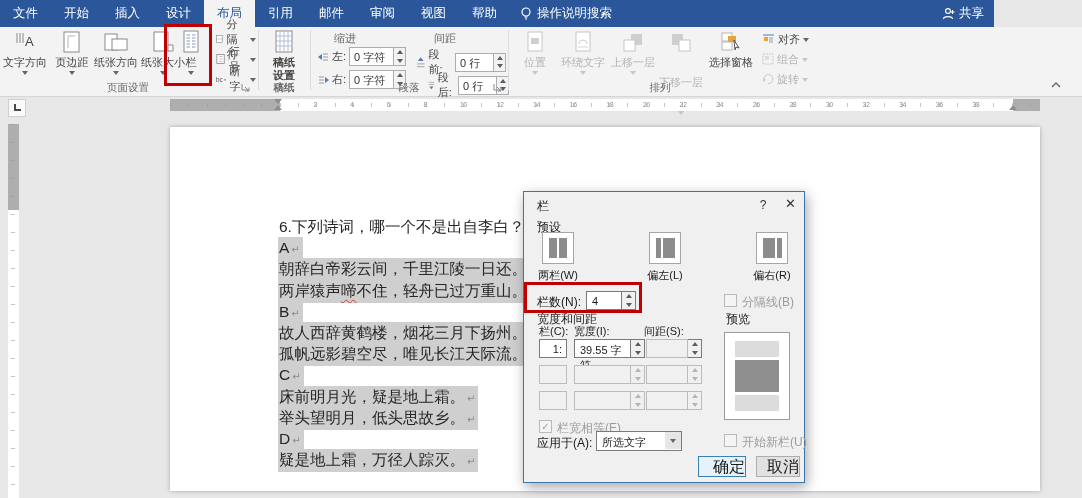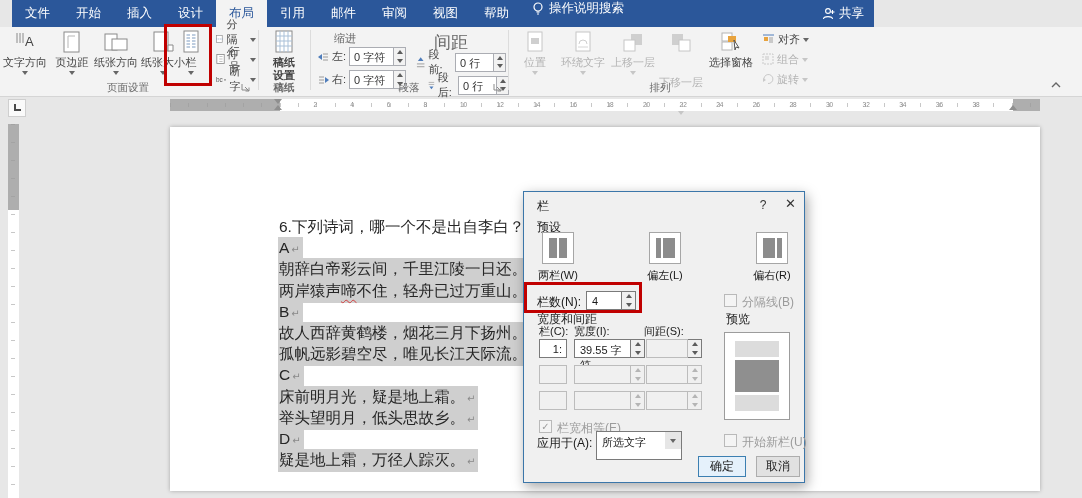--- a/index.html
+++ b/index.html
@@ -1,20 +1,20 @@
 <!DOCTYPE html>
 <html><head>
 <meta charset="utf-8">
 <style>
   * { margin:0; padding:0; box-sizing:border-box; }
   html,body { width:1082px; height:498px; overflow:hidden; }
   body { font-family:"Liberation Sans","DejaVu Sans",sans-serif; background:#e7e7e7; position:relative; font-size:12px; color:#333; }
 
   
-  .titlebar { position:absolute; left:12px; top:0; width:862px; height:27px; background:#2b579a; display:flex; align-items:flex-start; }
+  .titlebar { position:absolute; left:0; top:0; width:994px; height:27px; background:#2b579a; display:flex; align-items:center; }
   .tab { padding:0 13px; line-height:27px; font-size:12.5px; color:#fff; white-space:nowrap; cursor:default; }
   .tab.selected { background:#f3f3f3; color:#2b579a; }
   .search-box { display:flex; align-items:center; gap:5px; color:#fff; font-size:12.5px; padding:0 10px; }
   .share-box { position:absolute; right:10px; top:0; height:27px; display:flex; align-items:center; gap:4px; color:#fff; font-size:12.5px; }
 
   
   .ribbon { position:absolute; left:0; top:27px; width:1082px; height:70px; background:#f3f3f3; border-bottom:1px solid #d5d5d5; }
   .rgroup { position:absolute; top:0; height:69px; }
   .rdivider { position:absolute; top:3px; width:1px; height:60px; background:#dcdcdc; }
   .grp-label { position:absolute; bottom:1px; left:0; right:0; text-align:center; font-size:10.5px; color:#666; }
@@ -79,23 +79,23 @@
   .dspin { position:absolute; width:14px; height:19px; display:flex; flex-direction:column; border:1px solid #7a7a7a; border-left:none; background:#f0f0f0; }
   .dspin span { flex:1; display:flex; align-items:center; justify-content:center; }
   .dspin.disabled { border-color:#bcbcbc; }
   .dspin.disabled .aru { border-bottom-color:#b5b5b5; } .dspin.disabled .ard { border-top-color:#b5b5b5; }
   .cb { position:absolute; width:13px; height:13px; background:#f4f4f4; border:1px solid #b9b9b9; }
   .cb.checked::after { content:"✓"; display:block; text-align:center; font-size:10px; line-height:12px; color:#9d9d9d; }
   .glabel { color:#9b9b9b; }
   .preview-page { position:absolute; left:200px; top:140px; width:66px; height:88px; background:#fff; border:1px solid #9c9c9c; padding:8px 10px; display:flex; flex-direction:column; gap:3px; }
   .preview-page .lt { background:#dcdcdc; height:16px; }
   .preview-page .dk { background:#8f8f8f; height:34px; }
-  .dd { position:absolute; height:29px; background:#fff; border:1px solid #7a7a7a; font-size:11px; padding:3px 0 8px 5px; }
+  .dd { position:absolute; height:20px; background:#fff; border:1px solid #7a7a7a; font-size:11px; padding:3px 0 8px 5px; }
   .dd .arrowbox { position:absolute; right:0; top:0; width:16px; height:17px; background:#e6e6e6; display:flex; align-items:center; justify-content:center; }
-  .btn { position:absolute; height:21px; font-size:12px; text-align:center; line-height:19px; }
+  .btn { position:absolute; height:21px; font-size:16px; text-align:right; line-height:19px; }
   .btn.default { background:#e5f1fb; border:1px solid #3c7fb1; }
   .btn.normal { background:#e1e1e1; border:1px solid #adadad; }
 </style>
 </head>
 <body>
 
 <div class="titlebar">
   <div class="tab">文件</div>
   <div class="tab">开始</div>
   <div class="tab">插入</div>
@@ -245,21 +245,21 @@
       </span>
       <span>稿纸</span>
       <span>设置</span>
     </div>
     <div class="grp-label">稿纸</div>
   </div>
   <div class="rdivider" style="left:310px;"></div>
 
   <div class="rgroup" style="left:312px;width:194px;">
     <div class="lbl" style="left:22px;top:4px;font-size:11px;color:#666;position:absolute;">缩进</div>
-    <div class="lbl" style="left:122px;top:4px;font-size:17px;color:#666;position:absolute;">间距</div>
+    <div class="lbl" style="left:122px;top:4px;font-size:11px;color:#666;position:absolute;">间距</div>
 
     <div class="fieldrow" style="left:6px;top:20px;">
       <svg width="11" height="10" viewBox="0 0 11 10">
           <polygon points="0,5 4,2 4,8" fill="#4f7dbb"></polygon>
           <line x1="5" y1="2" x2="10" y2="2" stroke="#9a9a9a"></line>
           <line x1="5" y1="5" x2="10" y2="5" stroke="#9a9a9a"></line>
           <line x1="5" y1="8" x2="10" y2="8" stroke="#9a9a9a"></line>
         </svg>
       <span>左:</span>
       <span class="field">

